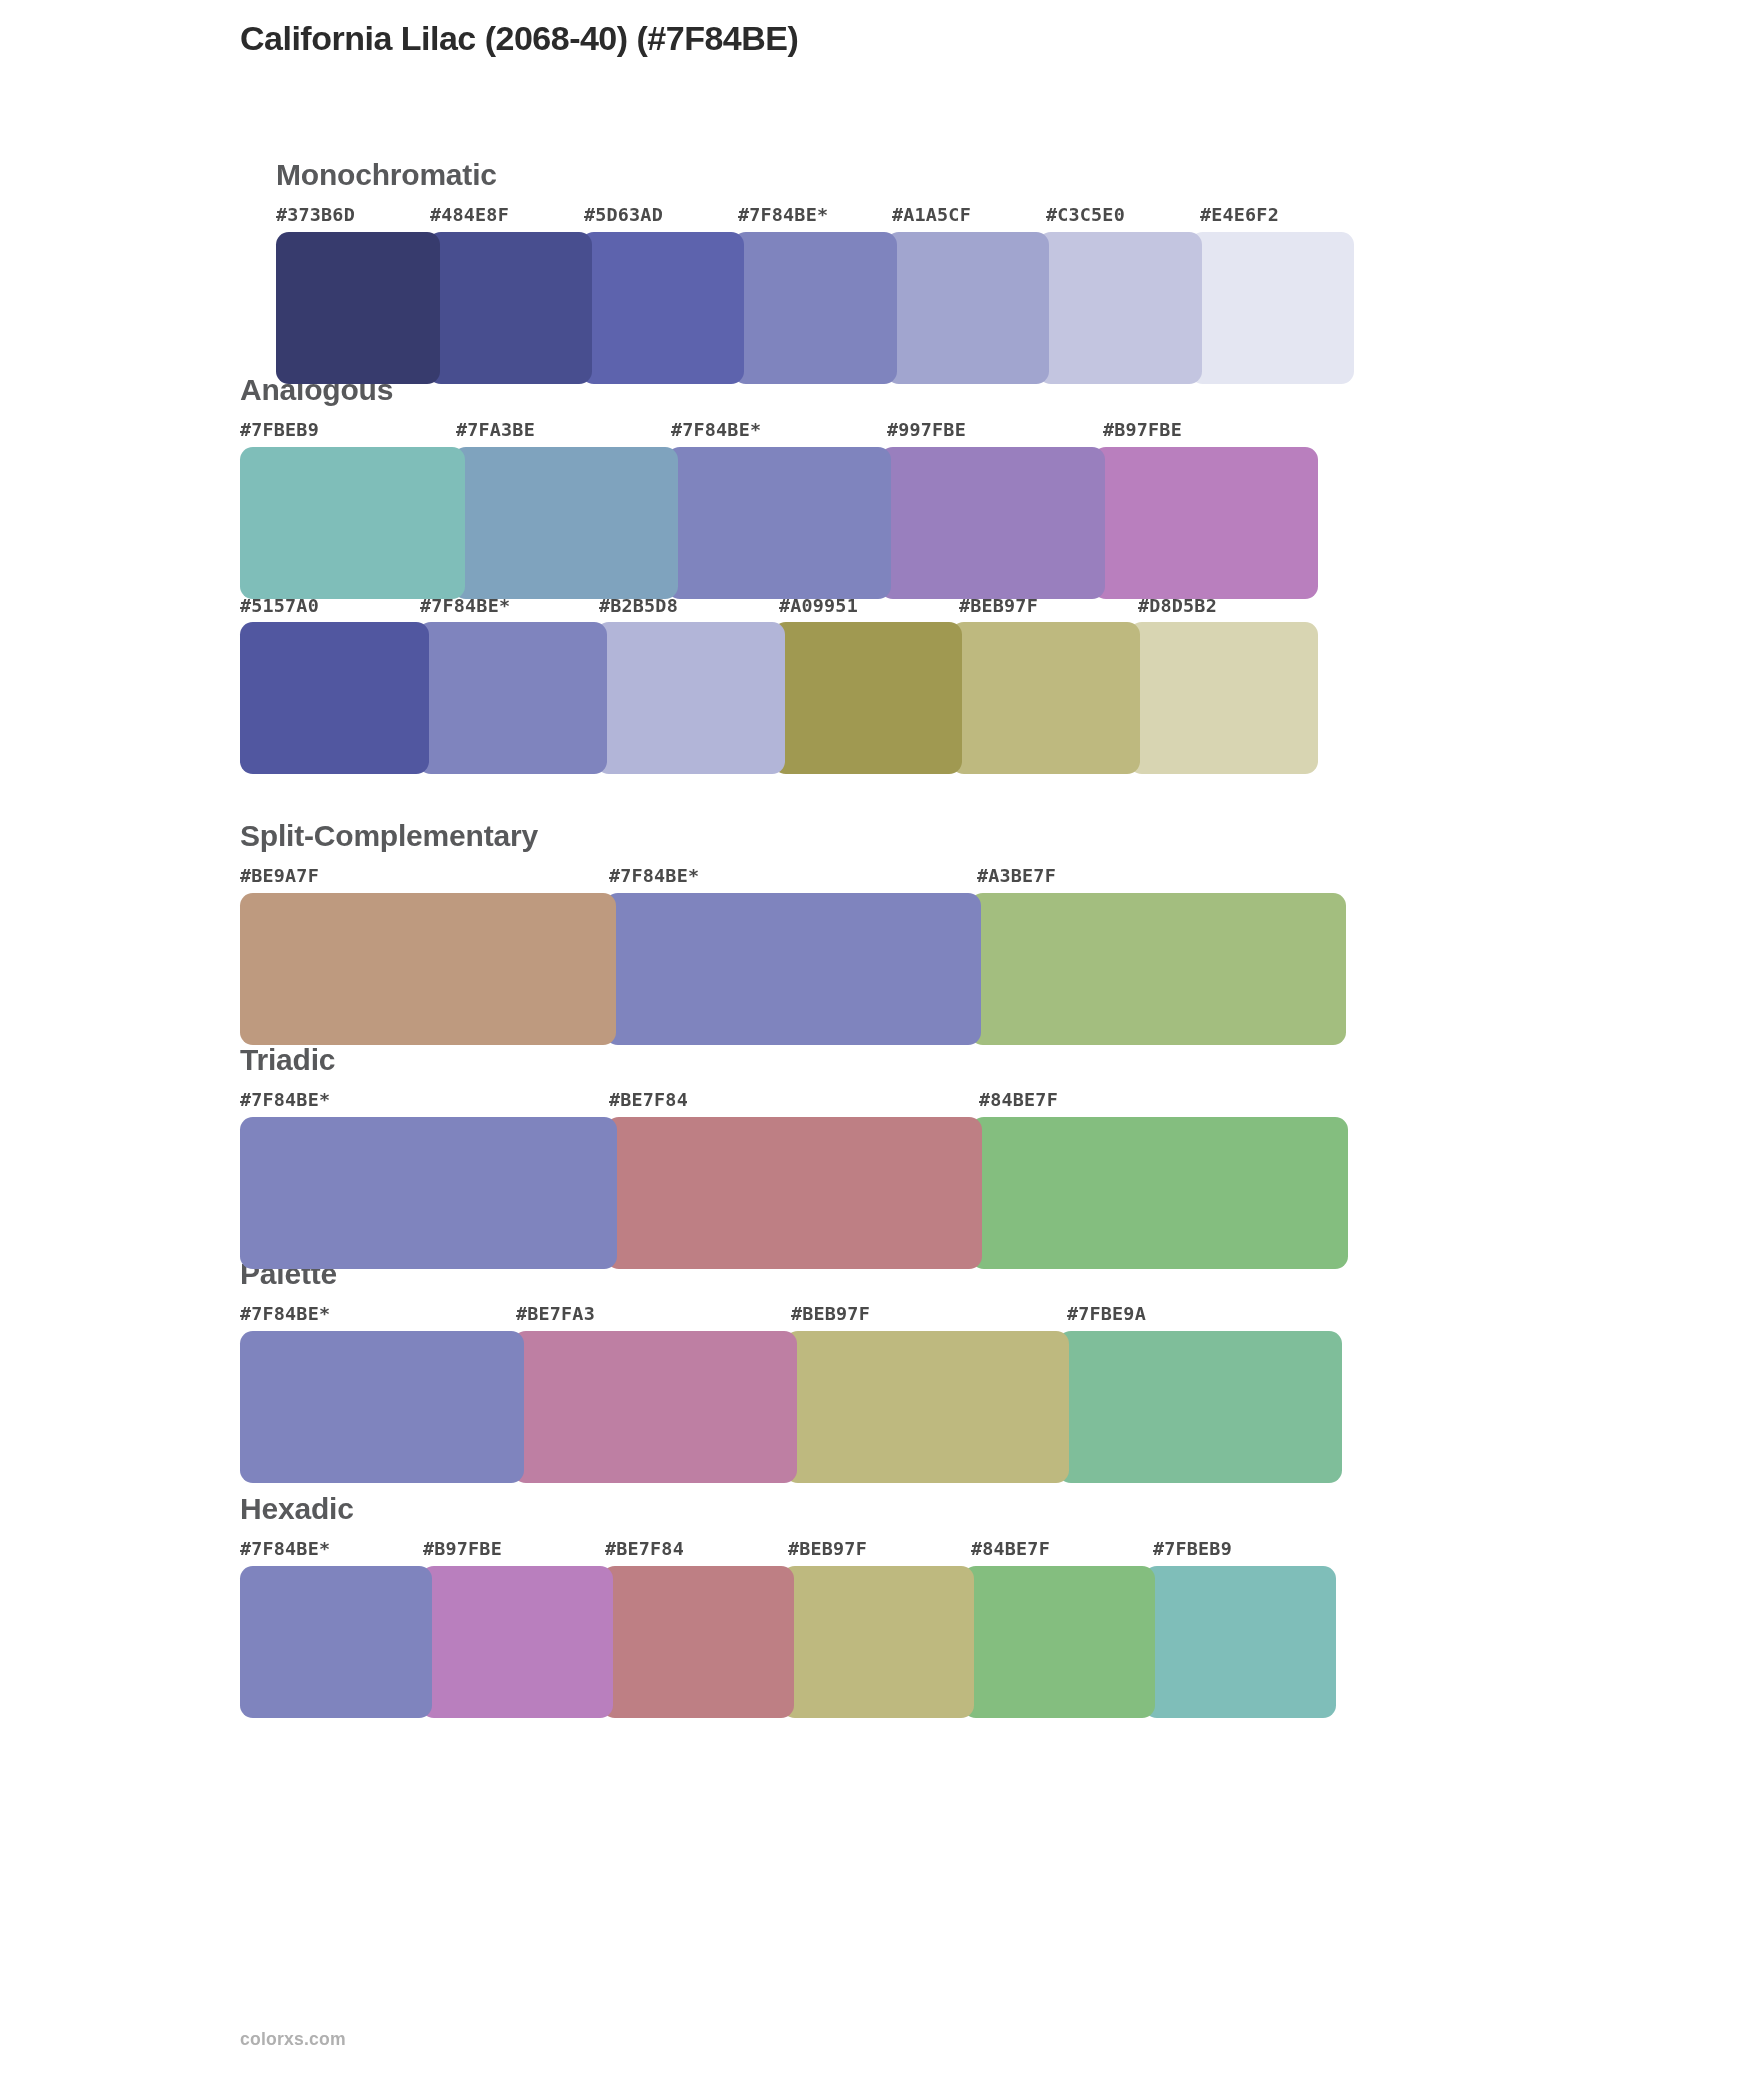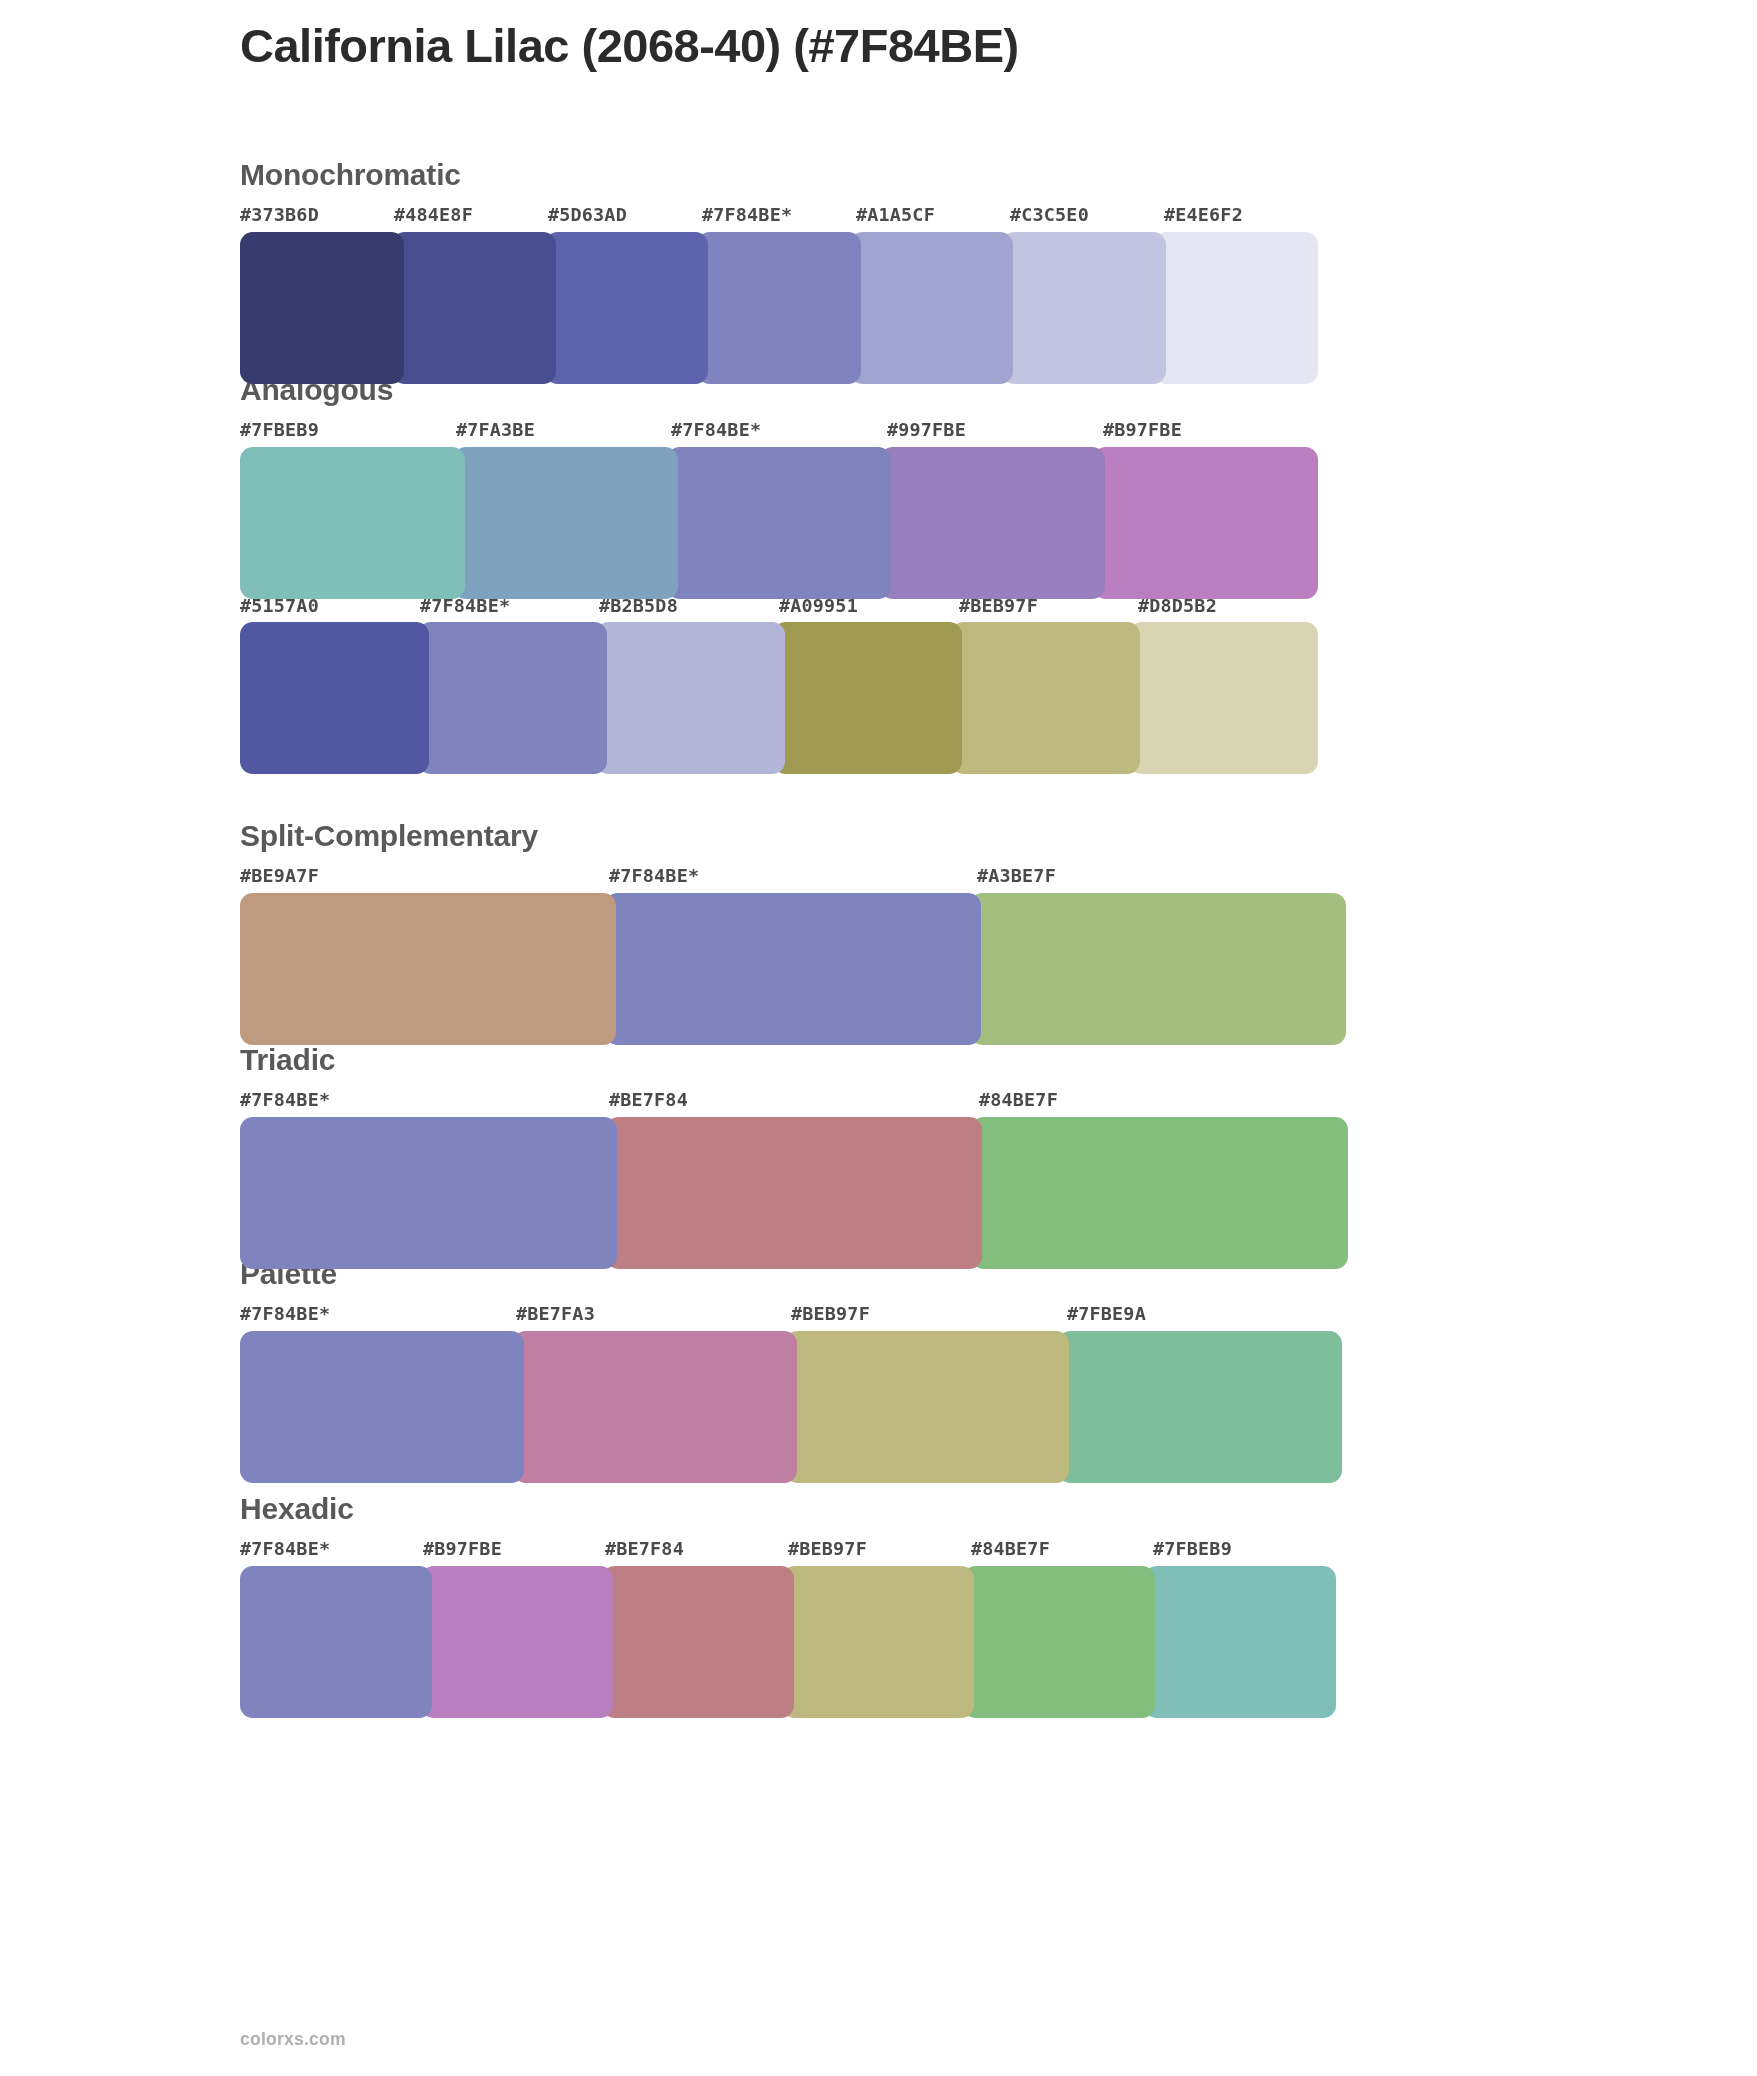--- a/index.html
+++ b/index.html
@@ -18,21 +18,21 @@
   }
 
   
   .header {
     position: absolute;
     left: 240px;
     top: 17.6px;
     width: 1358px;
   }
   .title {
-    font-size: 47px;
+    font-size: 34px;
     font-weight: 700;
     color: #2b2b2b;
     letter-spacing: -0.5px;
     line-height: 1.18;
     white-space: nowrap;
     font-stretch: condensed;
   }
   .subtitle {
     margin-top: 11.2px;
     font-size: 34px;
@@ -97,21 +97,21 @@
 </head>
 <body>
 
 <div id="page">
 
   <div class="header">
     <div class="title">California Lilac (2068-40) (#7F84BE)</div>
   </div>
 
   <div id="sections-host">
-      <div class="section" style="top: 160px; width: 1078px;">
+      <div class="section" style="top: 160px; width: 1078px; margin-left: 36px;">
         <div class="section-title">Monochromatic</div>
         <div class="labels">
           <span class="hex-label" style="left: 0px;">#373B6D</span>
           <span class="hex-label" style="left: 154px;">#484E8F</span>
           <span class="hex-label" style="left: 308px;">#5D63AD</span>
           <span class="hex-label" style="left: 462px;">#7F84BE*</span>
           <span class="hex-label" style="left: 616px;">#A1A5CF</span>
           <span class="hex-label" style="left: 770px;">#C3C5E0</span>
           <span class="hex-label" style="left: 924px;">#E4E6F2</span>
         </div>

